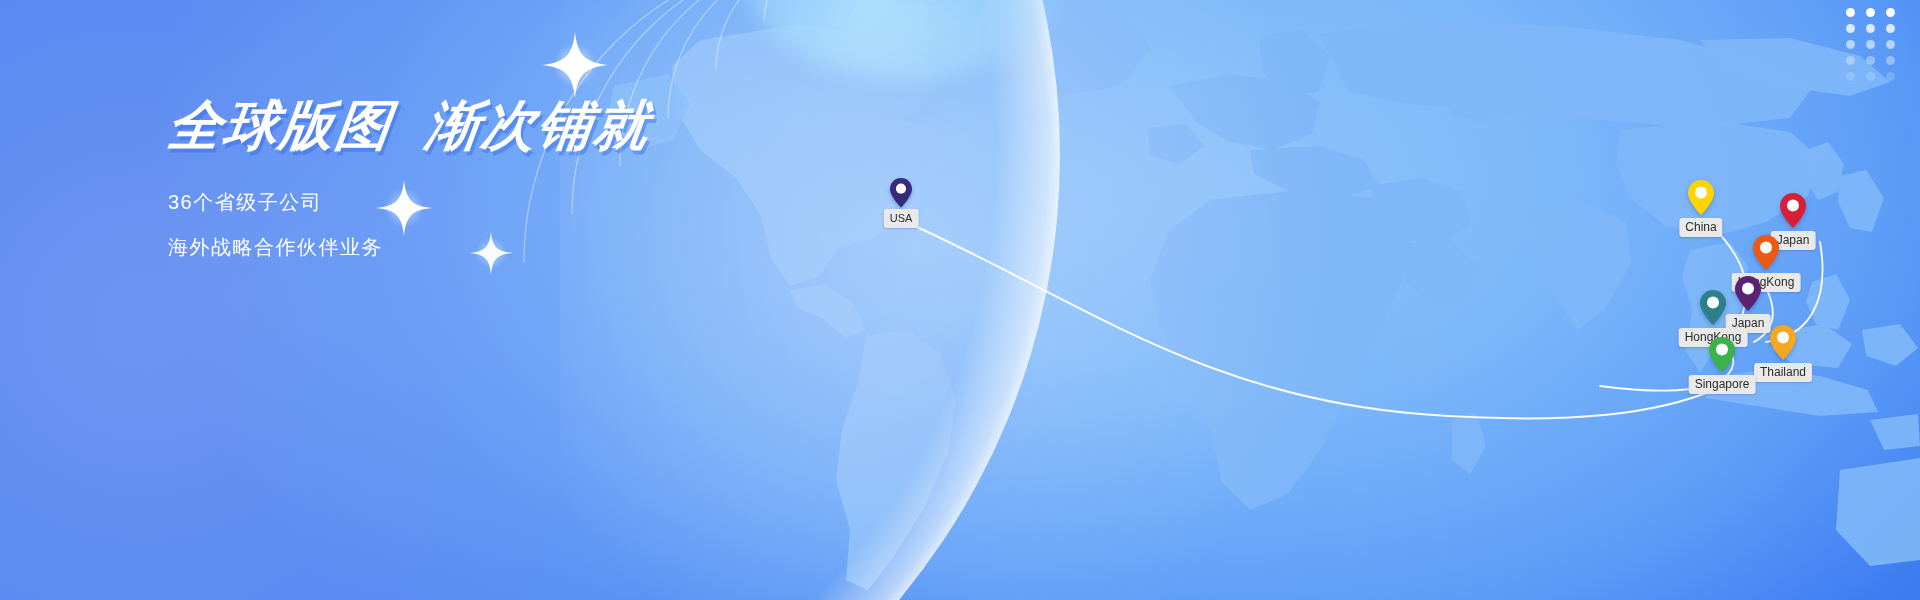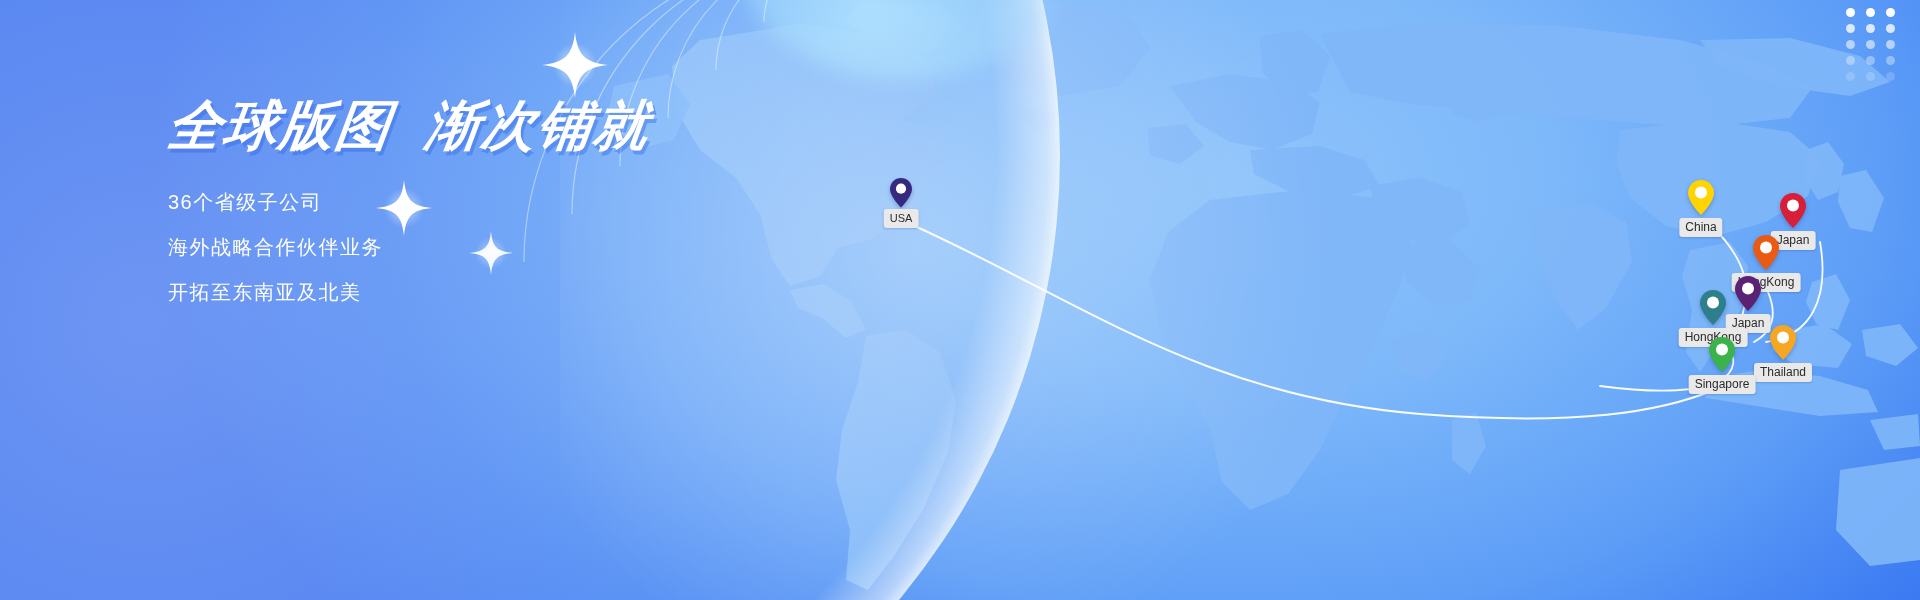--- a/index.html
+++ b/index.html
@@ -270,21 +270,20 @@
       <i style="opacity:.18"></i>
       <i style="opacity:.18"></i>
   </div>
 
   <div class="copy">
     <h1 class="headline"><span>全球版图</span><span class="gap"></span><span>渐次铺就</span></h1>
 
     <ul class="sublist">
       <li>36个省级子公司</li>
       <li>海外战略合作伙伴业务</li>
-      <li>开拓至东南亚及北美</li>
     </ul>
   </div>
 
   <div class="routes">
     <svg viewBox="0 0 1920 600" preserveAspectRatio="none" aria-hidden="true">
       <path class="route-main" d="M906 222 C1080 300 1200 396 1420 414 C1580 426 1660 412 1714 390"></path>
       <path class="route-thin" d="M1712 226 C1748 262 1752 290 1740 322"></path>
       <path class="route-thin" d="M1820 242 C1830 300 1810 336 1766 342"></path>
       <path class="route-thin" d="M1768 292 C1778 316 1772 332 1754 342"></path>
       <path class="route-thin" d="M1720 340 C1740 356 1736 372 1718 382"></path>

